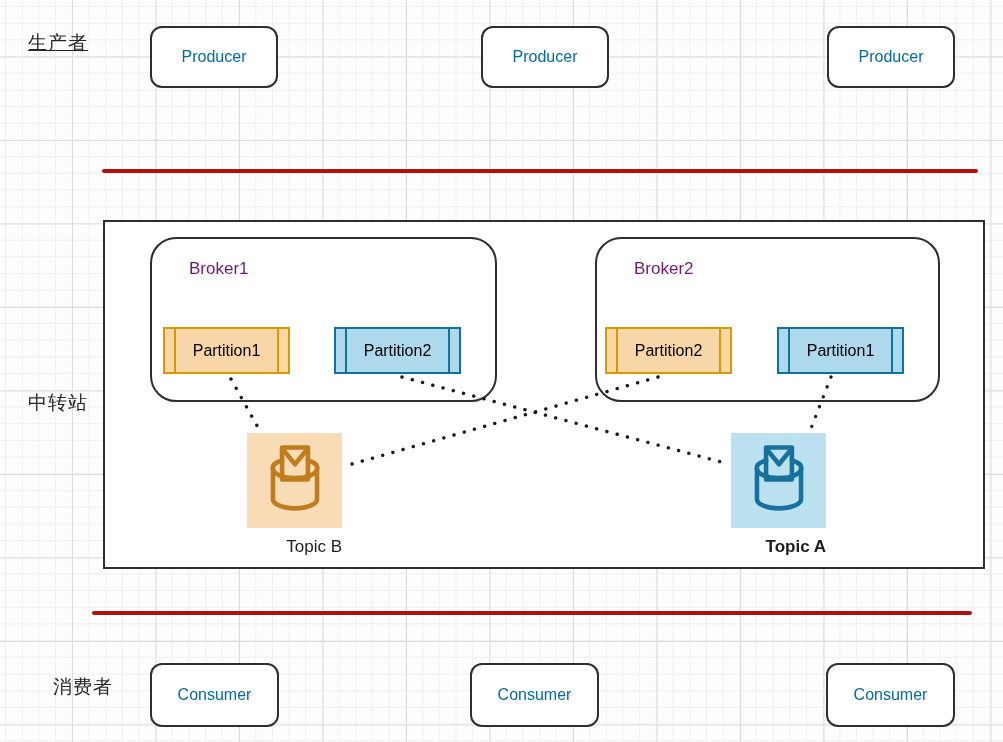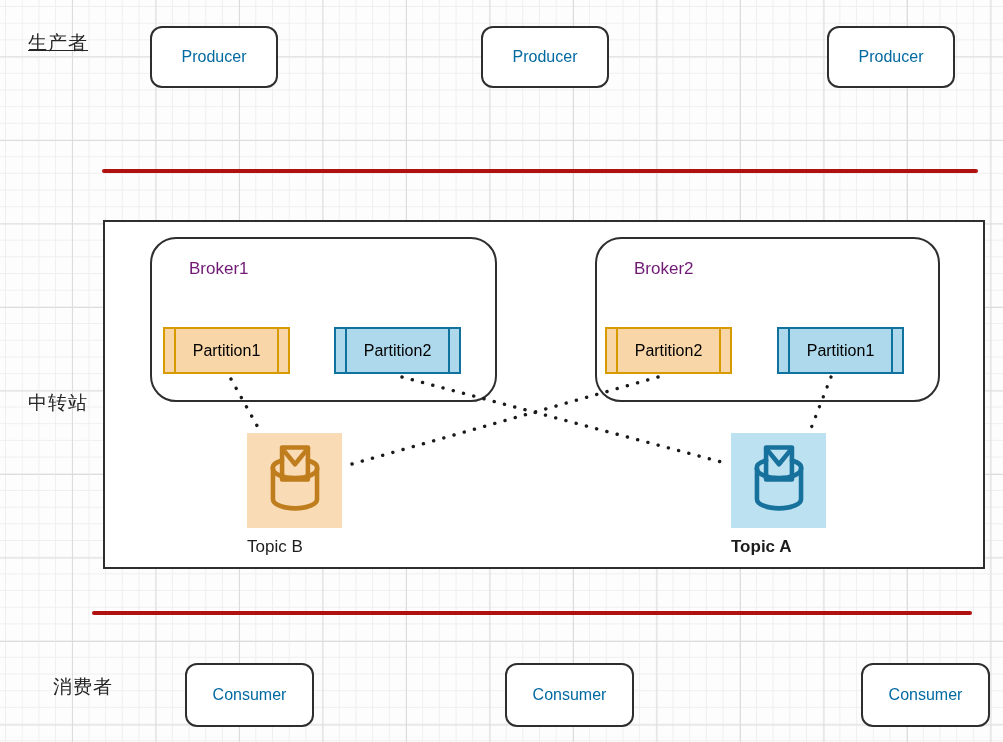--- a/index.html
+++ b/index.html
@@ -18,21 +18,21 @@
   .row-label{
     position:absolute; left:28px; font-size:19px; color:#262626; letter-spacing:1px;
     white-space:nowrap;
   }
   .node{
     position:absolute; background:#ffffff; border:2px solid #2e2e2e; border-radius:12px;
     display:flex; align-items:center; justify-content:center;
     font-size:16px; color:#0369a1;
   }
   .producer{ top:26px; width:124px; height:58px; }
-  .consumer{ top:663px; width:125px; height:60px;margin-left:35px; }
+  .consumer{ top:663px; width:125px; height:60px; }
   .sep{ position:absolute; height:4px; background:#b11010; border-radius:2px; }
   .sep-top{ left:102px; top:169px; width:876px; }
   .sep-bottom{ left:92px; top:611px; width:880px; }
   .mid-container{
     position:absolute; left:103px; top:220px; width:878px; height:345px;
     background:#ffffff; border:2px solid #2e2e2e;
   }
   .broker{
     position:absolute; top:237px; height:161px; background:#ffffff;
     border:2px solid #2e2e2e; border-radius:26px;
@@ -61,21 +61,21 @@
   .topic{
     position:absolute; top:433px; width:95px; height:95px;
     display:flex; align-items:center; justify-content:center;
   }
   .topic-b{ left:247px; background:#f9dcb6; color:#bf7d1e; }
   .topic-a{ left:731px; background:#bce1f1; color:#17719d; }
   .topic svg{ display:block; }
   .topic-b .envelope{ fill:#f9dcb6; }
   .topic-a .envelope{ fill:#bce1f1; }
   .topic-label{
-    position:absolute; top:537px; width:95px; text-align:left;
+    position:absolute; top:537px; width:95px; text-align:right;
     font-size:17px; color:#1d1d1d;
   }
   .topic-label-b{ left:247px; }
   .topic-label-a{ left:731px;font-weight:bold; }
   .connectors{ position:absolute; left:0; top:0; pointer-events:none; }
   .connectors path{
     stroke:#1a1a1a; stroke-width:3.4; fill:none;
     stroke-linecap:round; stroke-dasharray:0.1 10.5;
   }
 </style>

